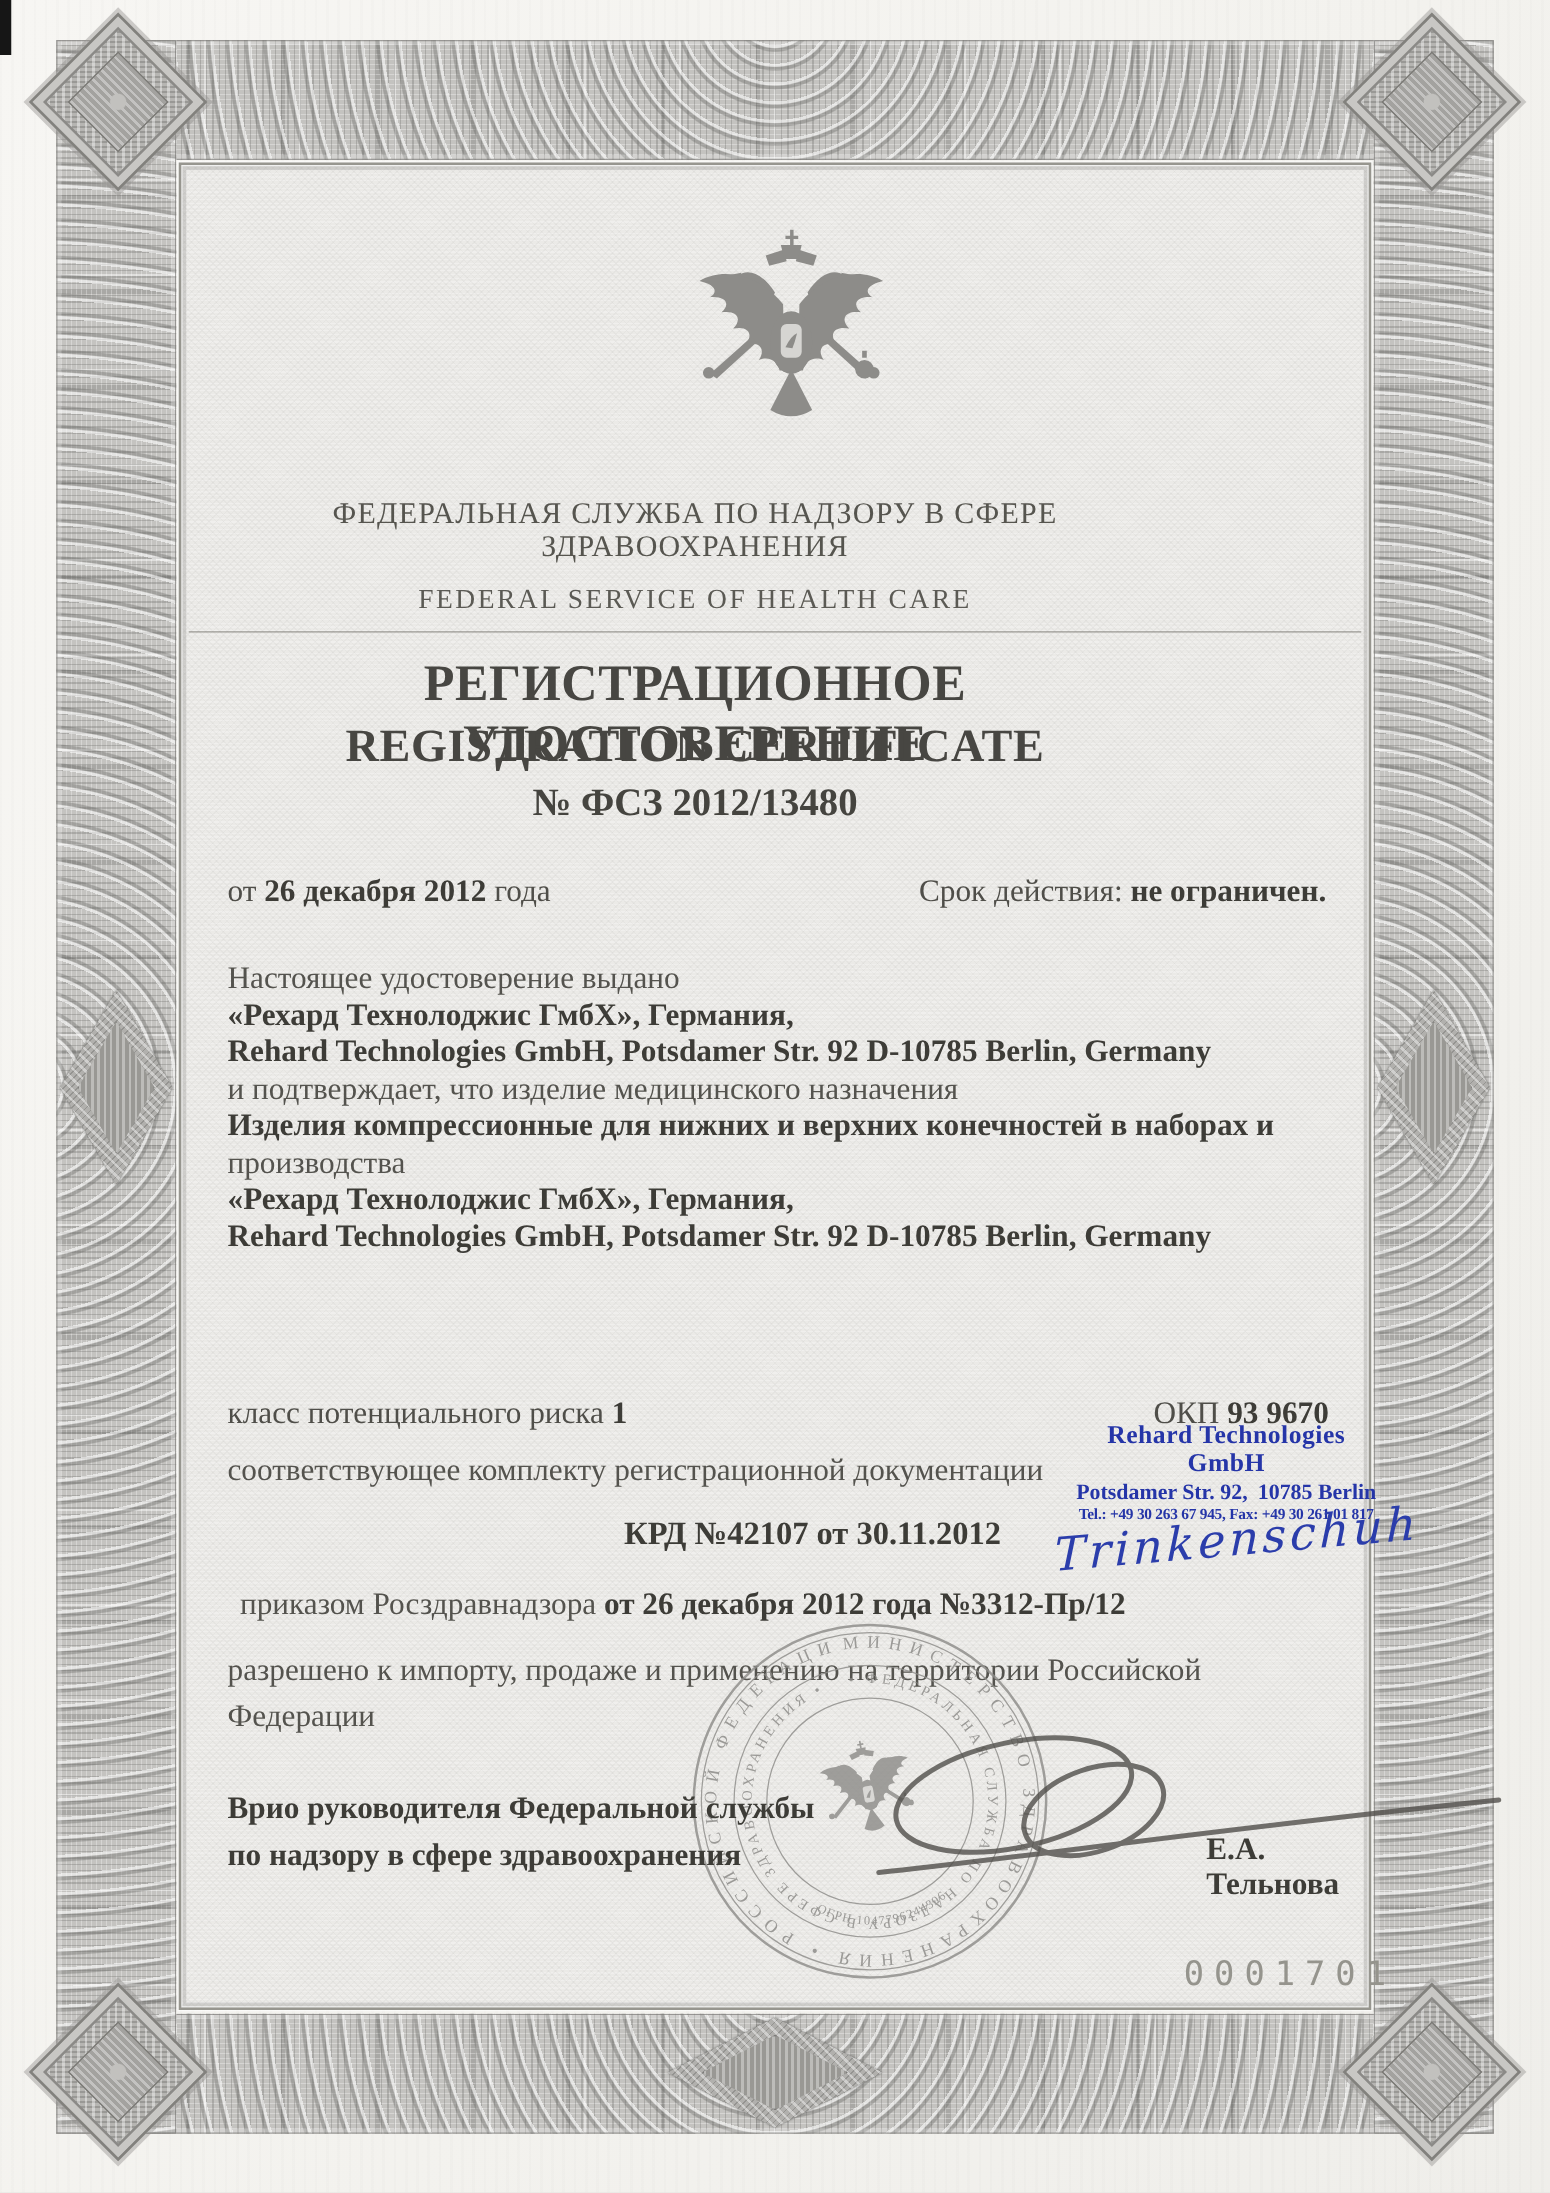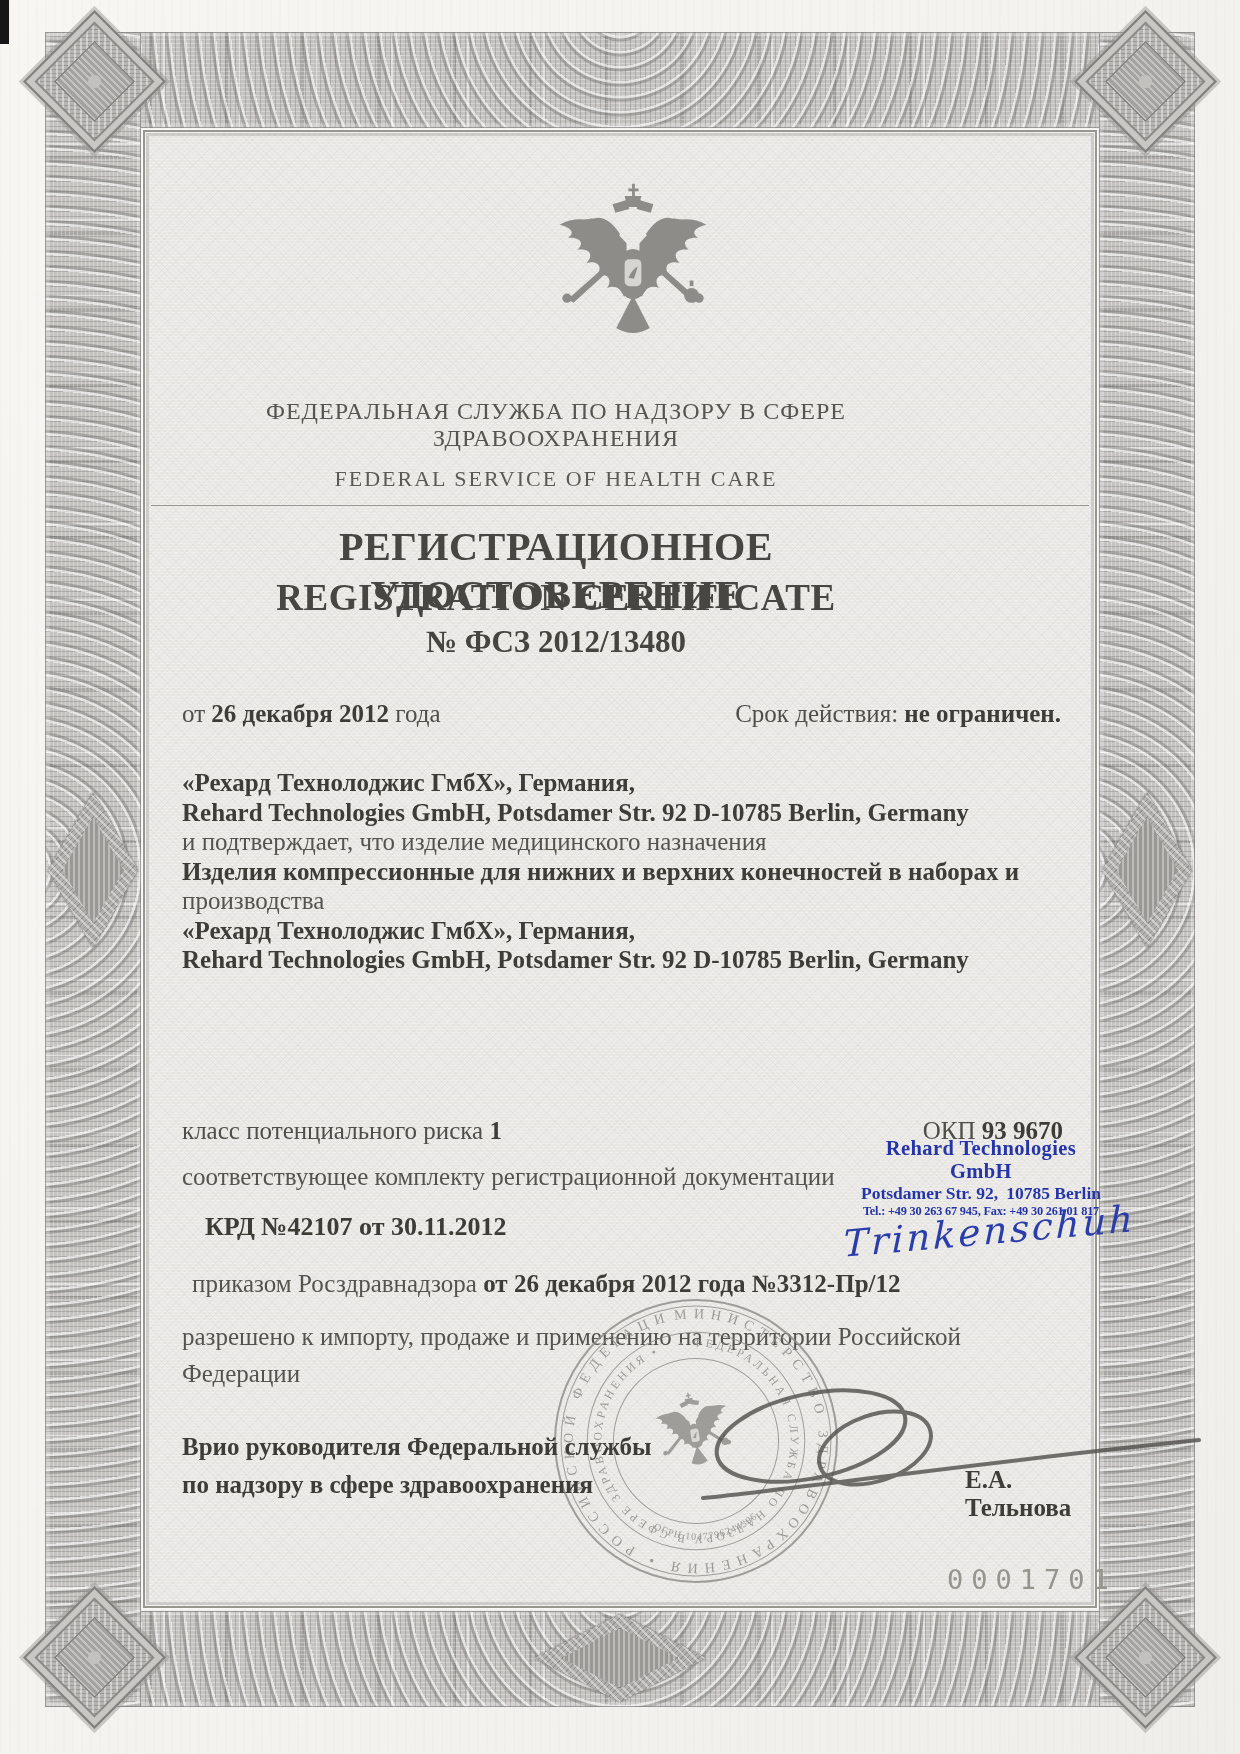--- a/index.html
+++ b/index.html
@@ -86,21 +86,21 @@
   .b{font-weight:700;color:#3d3c37;}
   .body-block{top:636px;left:37px;right:12px;font-size:25px;line-height:29.5px;color:#54534e;}
   .risk-row{top:985px;left:37px;right:32px;display:flex;justify-content:space-between;font-size:25px;}
   .docs-line{top:1031px;left:37px;font-size:25px;color:#54534e;}
   .company-stamp{left:714px;top:1005px;width:244px;text-align:center;color:#2535a8;line-height:1.12;}
   .cs-name{font-size:20.5px;font-weight:700;letter-spacing:.4px;}
   .cs-addr{font-size:17.5px;font-weight:700;display:flex;justify-content:space-between;padding:1px 2px 0 2px;}
   .cs-tel{font-size:12.3px;font-weight:700;letter-spacing:-0.2px;margin-top:1px;}
   .hand-sign{left:698px;top:1078px;font-size:37px;font-style:italic;color:#2b3dab;
     font-family:"DejaVu Serif", serif;transform:rotate(-5deg) skewX(-6deg);letter-spacing:3px;}
-  .krd-line{top:1080px;left:0;right:0;text-align:left;padding-left:60px;font-size:26px;}
+  .krd-line{top:1080px;left:0;right:0;text-align:center;padding-left:60px;font-size:26px;}
   .order-line{top:1138px;left:47px;font-size:25px;color:#54534e;}
   .perm-block{top:1186px;left:37px;font-size:25px;line-height:37px;color:#54534e;}
   .signer-block{top:1296px;left:37px;font-size:25px;line-height:38px;}
   .signer-name{top:1334px;left:820px;font-size:25px;}
   .seal{left:400px;top:1158px;width:302px;height:302px;opacity:.82;transform:rotate(-10deg);}
   .pen{left:498px;top:1238px;width:566px;height:150px;}
   .serial{top:1432px;left:802px;font-family:"DejaVu Sans Mono", monospace;font-size:27px;
     letter-spacing:8px;color:#95948d;}
 </style>
 </head>
@@ -169,20 +169,21 @@
         <span class="b">26 декабря 2012</span>
         <span>года</span>
       </div>
       <div>
         <span>Срок действия:</span>
         <span class="b">не ограничен.</span>
       </div>
     </div>
 
     <div class="abs body-block">
+      <div>Настоящее удостоверение выдано</div>
       <div class="b">«Рехард Технолоджис ГмбХ», Германия,</div>
       <div class="b">Rehard Technologies GmbH, Potsdamer Str. 92 D-10785 Berlin, Germany</div>
       <div>и подтверждает, что изделие медицинского назначения</div>
       <div class="b">Изделия компрессионные для нижних и верхних конечностей в наборах и</div>
       <div>производства</div>
       <div class="b">«Рехард Технолоджис ГмбХ», Германия,</div>
       <div class="b">Rehard Technologies GmbH, Potsdamer Str. 92 D-10785 Berlin, Germany</div>
     </div>
 
     <div class="abs risk-row">

